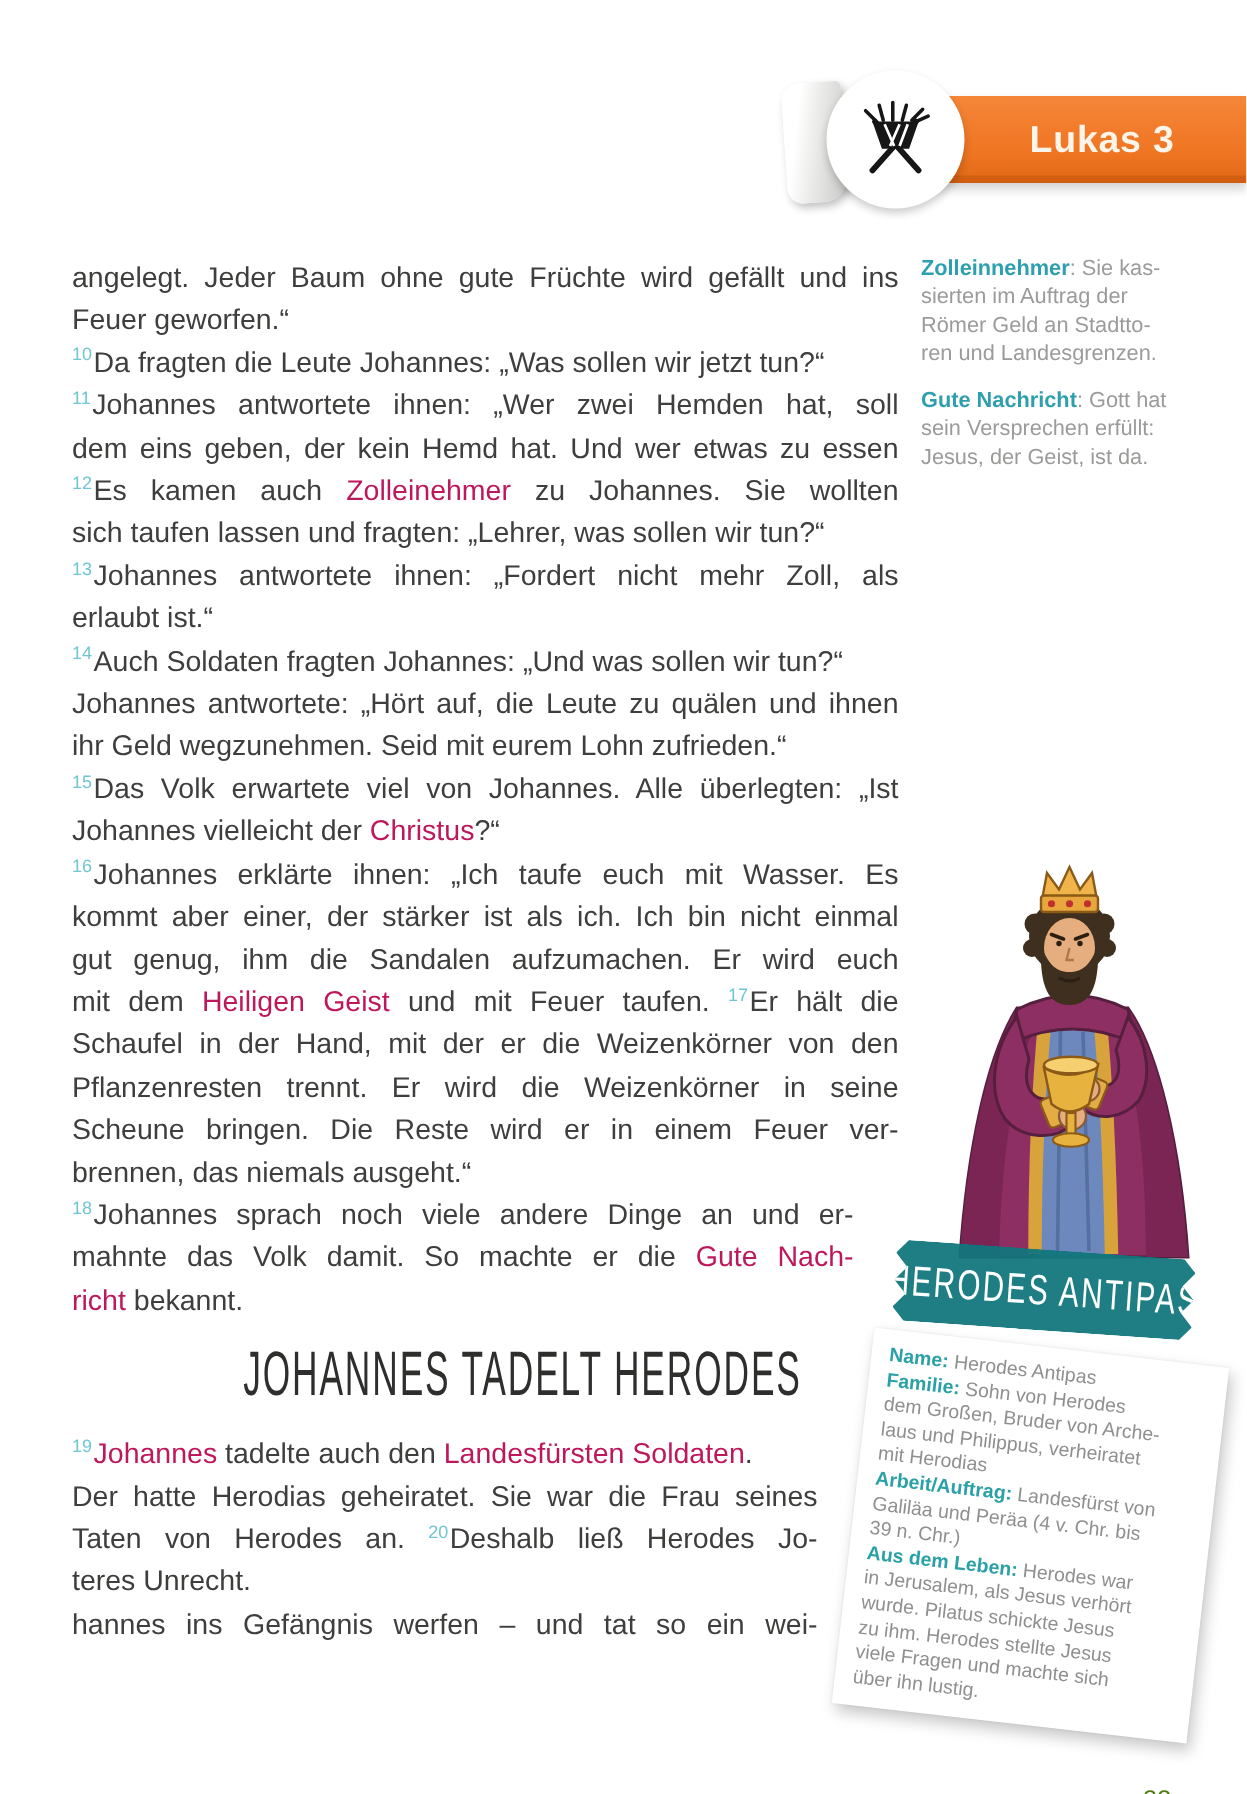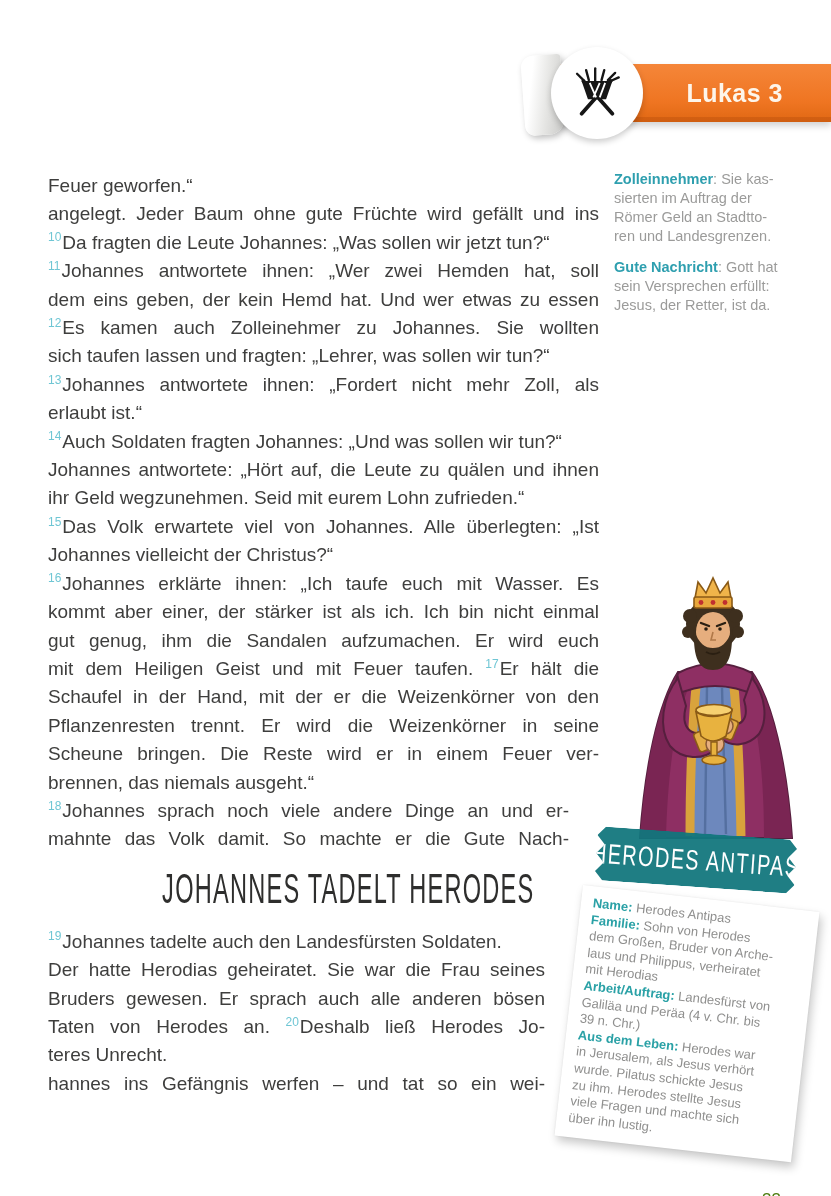--- a/index.html
+++ b/index.html
@@ -36,21 +36,21 @@
   
   .text-col { position:absolute; left:48px; top:138px; z-index:1; }
   .block-1 { width:551px; }
   .block-2 { width:521px; }
   .block-3 { width:497px; }
   .bline {
     font-size:19px; line-height:28.4px; color:#3E3E3D;
     text-align:justify; text-align-last:justify;
   }
   .bline-last { text-align:left; text-align-last:left; }
-  .seg-l { color:#404040; }
+  .seg-l { color:#be185d; }
   sup.seg-v {
     color:#6FC6D4; font-size:12px; line-height:0; letter-spacing:0;
     margin-right:1px; vertical-align:super;text-align:right;
   }
   .heading { width:551px; text-align:left; margin-top:14px; margin-bottom:12px; height:48px; }
   .heading-inner {
     display:inline-block; font-size:38px; color:#2E2E2D; letter-spacing:2px;
     transform:scale(0.62,1.1); transform-origin:center; white-space:nowrap;
   }
 
@@ -111,22 +111,22 @@
           <line x1="47" y1="21" x2="56" y2="17"></line>
         </g>
         <path d="M15 21 L49 21 L42 41 L22 41 Z" fill="#161616"></path>
         <path d="M24 23 L31 39 M35 23 L28 39 M41 23 L35 39" stroke="#ffffff" stroke-width="2" fill="none"></path>
       </svg>
     </span>
   </div>
 
   <div class="text-col">
     <div class="block-1">
+        <div class="bline"><span class="seg-n">angelegt. Jeder Baum ohne gute Früchte wird gefällt und ins</span></div>
         <div class="bline bline-last"><span class="seg-n">Feuer geworfen.“</span></div>
-        <div class="bline"><span class="seg-n">angelegt. Jeder Baum ohne gute Früchte wird gefällt und ins</span></div>
         <div class="bline bline-last"><sup class="seg-v">10</sup><span class="seg-n">Da fragten die Leute Johannes: „Was sollen wir jetzt tun?“</span></div>
         <div class="bline"><sup class="seg-v">11</sup><span class="seg-n">Johannes antwortete ihnen: „Wer zwei Hemden hat, soll</span></div>
         <div class="bline"><span class="seg-n">dem eins geben, der kein Hemd hat. Und wer etwas zu essen</span></div>
         <div class="bline"><sup class="seg-v">12</sup><span class="seg-n">Es kamen auch </span><span class="seg-l">Zolleinehmer</span><span class="seg-n"> zu Johannes. Sie wollten</span></div>
         <div class="bline bline-last"><span class="seg-n">sich taufen lassen und fragten: „Lehrer, was sollen wir tun?“</span></div>
         <div class="bline"><sup class="seg-v">13</sup><span class="seg-n">Johannes antwortete ihnen: „Fordert nicht mehr Zoll, als</span></div>
         <div class="bline bline-last"><span class="seg-n">erlaubt ist.“</span></div>
         <div class="bline bline-last"><sup class="seg-v">14</sup><span class="seg-n">Auch Soldaten fragten Johannes: „Und was sollen wir tun?“</span></div>
         <div class="bline"><span class="seg-n">Johannes antwortete: „Hört auf, die Leute zu quälen und ihnen</span></div>
         <div class="bline bline-last"><span class="seg-n">ihr Geld wegzunehmen. Seid mit eurem Lohn zufrieden.“</span></div>
@@ -137,45 +137,45 @@
         <div class="bline"><span class="seg-n">gut genug, ihm die Sandalen aufzumachen. Er wird euch</span></div>
         <div class="bline"><span class="seg-n">mit dem </span><span class="seg-l">Heiligen Geist</span><span class="seg-n"> und mit Feuer taufen. </span><sup class="seg-v">17</sup><span class="seg-n">Er hält die</span></div>
         <div class="bline"><span class="seg-n">Schaufel in der Hand, mit der er die Weizenkörner von den</span></div>
         <div class="bline"><span class="seg-n">Pflanzenresten trennt. Er wird die Weizenkörner in seine</span></div>
         <div class="bline"><span class="seg-n">Scheune bringen. Die Reste wird er in einem Feuer ver-</span></div>
         <div class="bline bline-last"><span class="seg-n">brennen, das niemals ausgeht.“</span></div>
       </div>
     <div class="block-2">
         <div class="bline"><sup class="seg-v">18</sup><span class="seg-n">Johannes sprach noch viele andere Dinge an und er-</span></div>
         <div class="bline"><span class="seg-n">mahnte das Volk damit. So machte er die </span><span class="seg-l">Gute Nach-</span></div>
+        <div class="bline bline-last"><span class="seg-l">richt</span><span class="seg-n"> bekannt.</span></div>
       </div>
     <div class="heading">
       <span class="heading-inner">JOHANNES TADELT HERODES</span>
     </div>
     <div class="block-3">
         <div class="bline bline-last"><sup class="seg-v">19</sup><span class="seg-l">Johannes</span><span class="seg-n"> tadelte auch den </span><span class="seg-l">Landesfürsten Soldaten</span><span class="seg-n">.</span></div>
         <div class="bline"><span class="seg-n">Der hatte Herodias geheiratet. Sie war die Frau seines</span></div>
-        <div class="bline"><span class="seg-n">Bruders gewesen. Er sprach auch alle anderen bösen</span></div>
         <div class="bline"><span class="seg-n">Taten von Herodes an. </span><sup class="seg-v">20</sup><span class="seg-n">Deshalb ließ Herodes Jo-</span></div>
         <div class="bline bline-last"><span class="seg-n">teres Unrecht.</span></div>
         <div class="bline"><span class="seg-n">hannes ins Gefängnis werfen – und tat so ein wei-</span></div>
       </div>
   </div>
 
   <div class="margin-col">
     <div class="mnote">
         <div class="mline"><span class="seg-t">Zolleinnehmer</span><span class="seg-g">: Sie kas-</span></div>
         <div class="mline"><span class="seg-g">sierten im Auftrag der</span></div>
         <div class="mline"><span class="seg-g">Römer Geld an Stadtto-</span></div>
         <div class="mline"><span class="seg-g">ren und Landesgrenzen.</span></div>
       </div>
     <div class="mnote">
         <div class="mline"><span class="seg-t">Gute Nachricht</span><span class="seg-g">: Gott hat</span></div>
         <div class="mline"><span class="seg-g">sein Versprechen erfüllt:</span></div>
-        <div class="mline"><span class="seg-g">Jesus, der Retter, ist da.</span></div>
+        <div class="mline"><span class="seg-g">Jesus, der Geist, ist da.</span></div>
       </div>
   </div>
 
   <div class="king">
     <svg width="205" height="268" viewBox="0 0 205 268">
 
       <path d="M66 96 C46 128 33 190 28 262 L180 262 C175 188 160 124 140 96 Z" fill="#8E2F63" stroke="#561F3E" stroke-width="2"></path>
       <path d="M66 96 C46 128 33 190 28 262 L54 262 C56 190 64 140 78 108 Z" fill="#7A2553"></path>
       <path d="M140 96 C160 124 175 188 180 262 L152 262 C152 190 144 138 132 106 Z" fill="#7A2553"></path>
 

